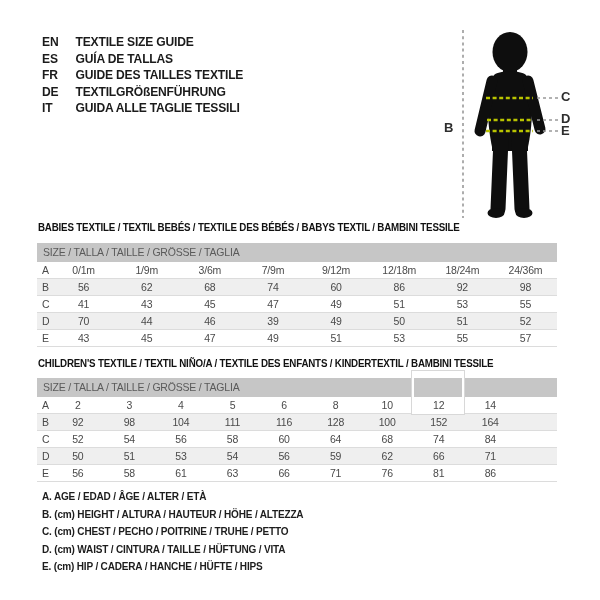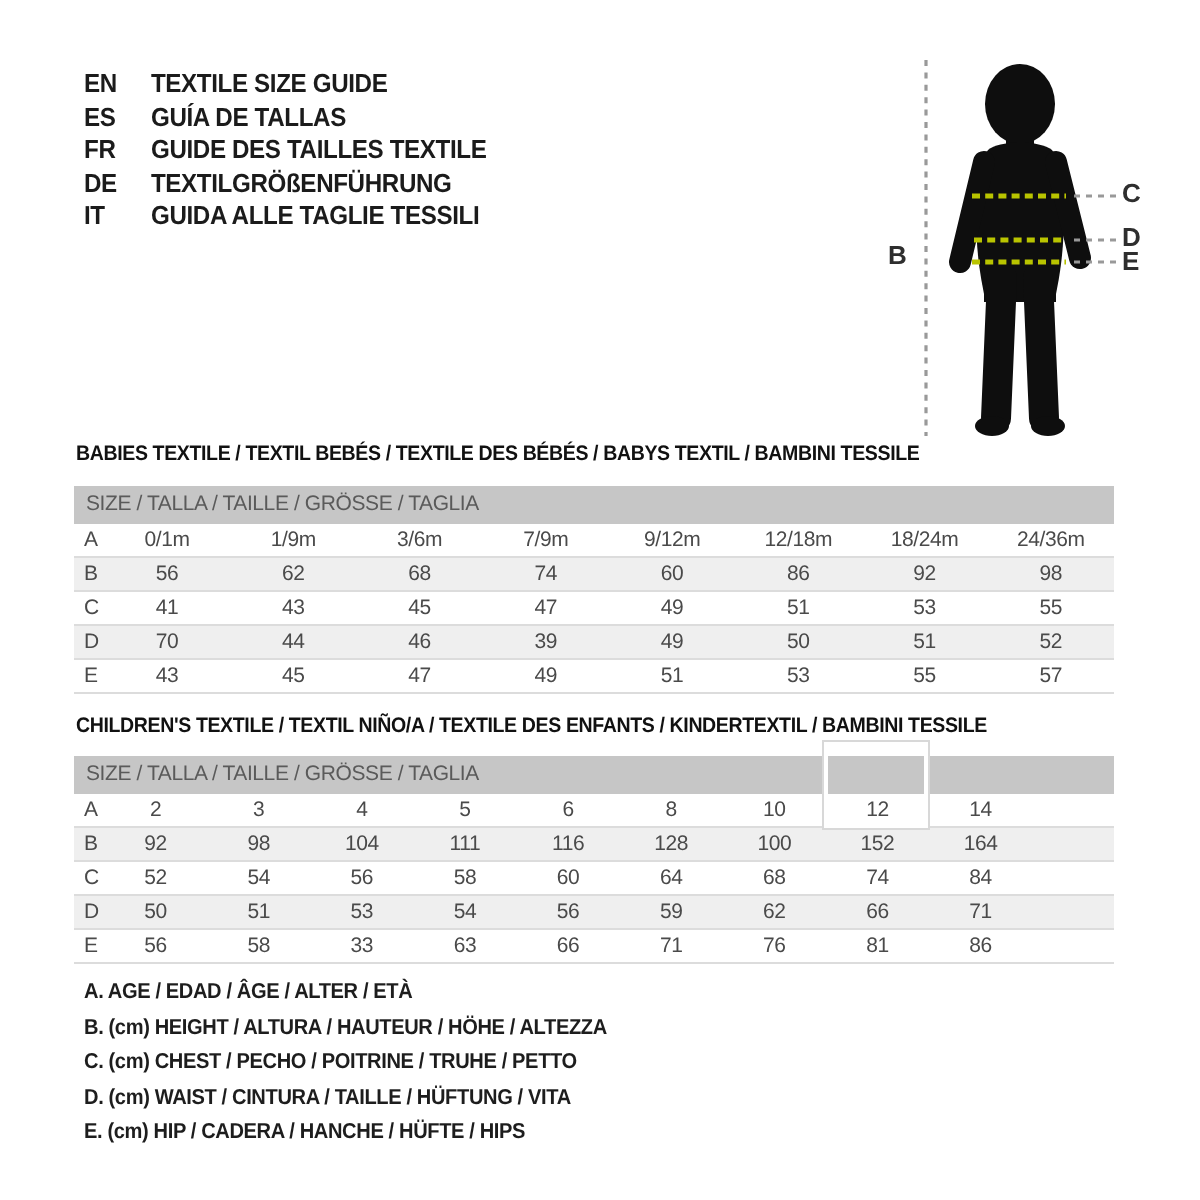--- a/index.html
+++ b/index.html
@@ -247,21 +247,21 @@
         <span class="cell">59</span>
         <span class="cell">62</span>
         <span class="cell">66</span>
         <span class="cell">71</span>
         <span class="spacer" style="width: 41px;"></span>
       </div>
       <div class="trow">
         <span class="rlabel">E</span>
         <span class="cell">56</span>
         <span class="cell">58</span>
-        <span class="cell">33</span>
+        <span class="cell">61</span>
         <span class="cell">63</span>
         <span class="cell">66</span>
         <span class="cell">71</span>
         <span class="cell">76</span>
         <span class="cell">81</span>
         <span class="cell">86</span>
         <span class="spacer" style="width: 41px;"></span>
       </div>
     </div>
 </div>

